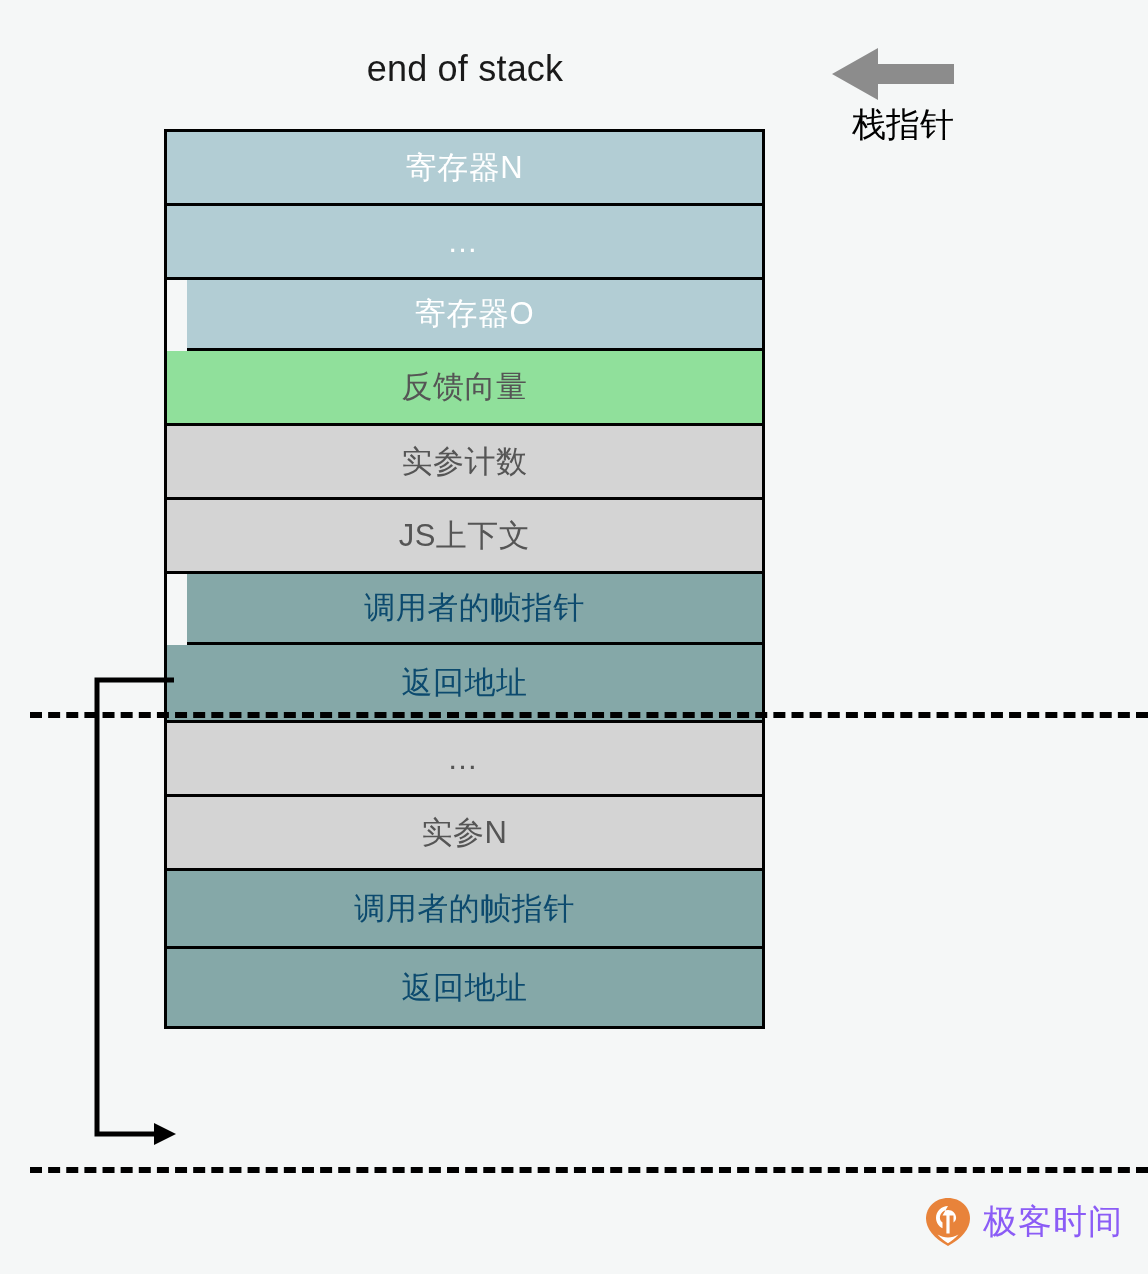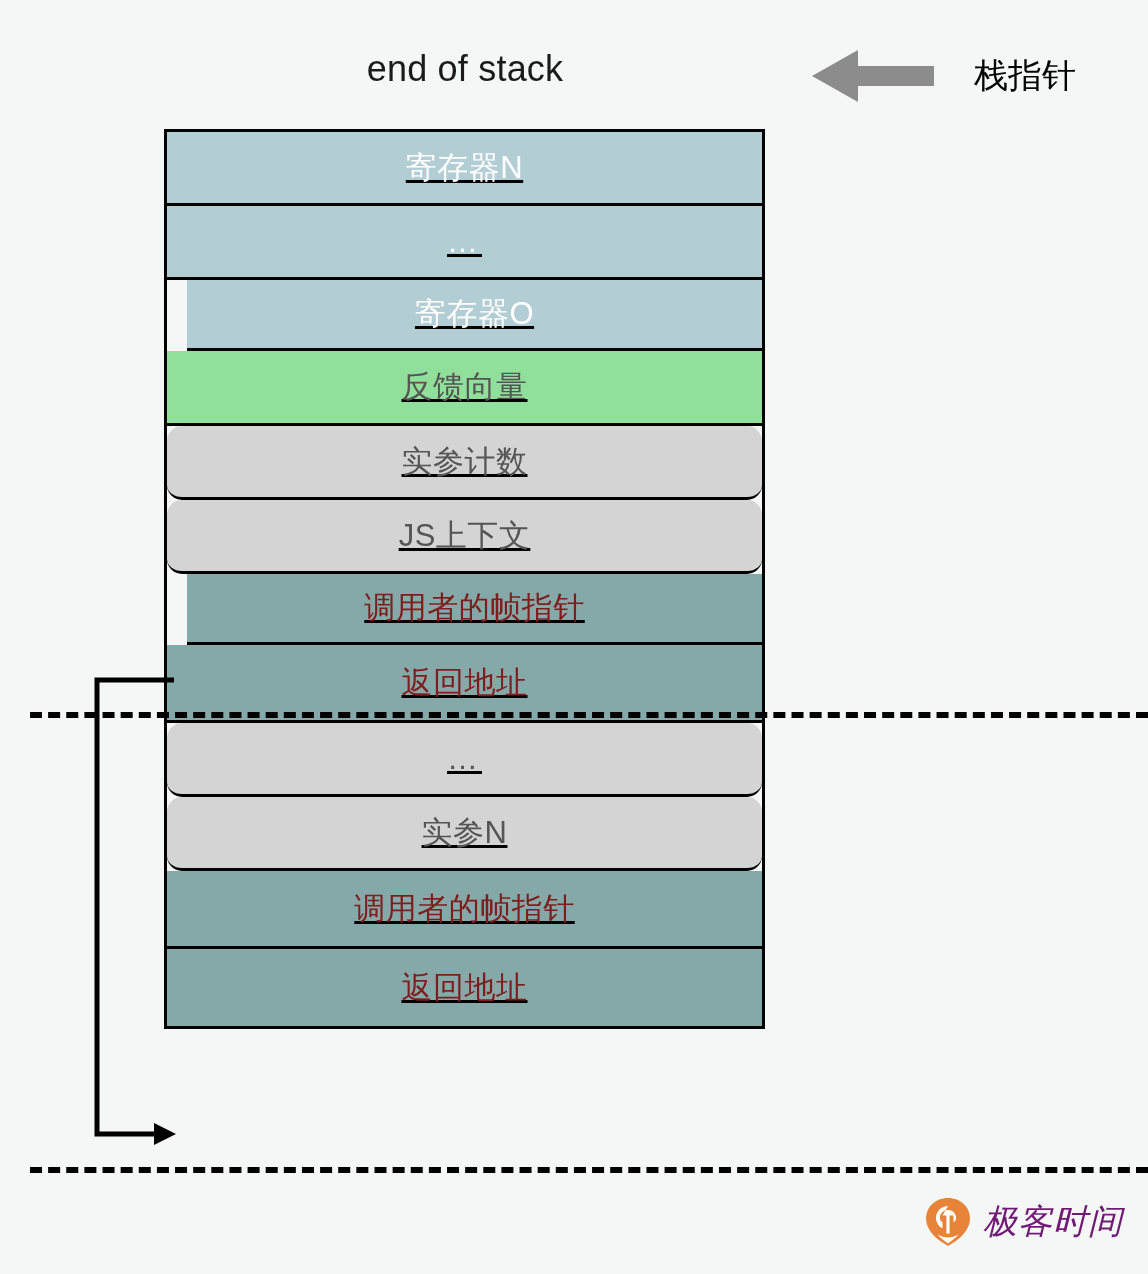--- a/index.html
+++ b/index.html
@@ -37,21 +37,20 @@
   }
 
   
   .stack {
     position: absolute;
     left: 164px;
     top: 129px;
     width: 601px;
     border: 3px solid #000;
     box-sizing: border-box;
-    text-decoration: underline;
   }
   .row {
     position: relative;
     box-sizing: border-box;
     border-bottom: 3px solid #000;
     display: flex;
     align-items: center;
     justify-content: center;
     font-size: 31px;
     letter-spacing: 0.5px;
@@ -59,42 +58,43 @@
   }
   .row:last-child { border-bottom: none; }
 
   .row.h74 { height: 74px; }
   .row.h75 { height: 75px; align-items: center; }
   .row.h71 { height: 71px; margin-left: 20px; }
   .row.h78 { height: 78px; }
 
   .c-lightblue { background: #b2cdd4; color: #ffffff; }
   .c-green     { background: #90e09b; color: #555555; }
-  .c-gray      { background: #d4d4d4; color: #555555; border-radius: 15px; }
-  .c-teal      { background: #85a8a8; color: #7f1d1d; }
+  .c-gray      { background: #d4d4d4; color: #555555; }
+  .c-teal      { background: #85a8a8; color: #0c4a6e; }
 
   .dots { letter-spacing: 4px; }
 
   
   .dashline {
     position: absolute;
     left: 30px;
     width: 1118px;
     height: 0;
     border-top: 6px dashed #000;
   }
   #dash-top    { top: 712px; }
   #dash-bottom { top: 1167px; }
 
   
   .pointer-group {
     position: absolute;
     height: 60px;
     display: flex;
-    align-items: center;
+    align-items: flex-end;
+    flex-direction: column;
   }
   #ptr-stack { left: 812px; top: 46px; }
   #ptr-frame { left: 812px; top: 652px; }
 
   .arrow-left {
     width: 122px;
     height: 56px;
     flex: none;
   }
   .ptr-label {
@@ -119,25 +119,24 @@
     position: absolute;
     left: 925px;
     top: 1196px;
     display: flex;
     align-items: center;
     height: 52px;
   }
   #brand .mark { flex: none; }
   #brand .brand-text {
     font-size: 34px;
-    color: #701a75;
+    color: #8b5cf6;
     margin-left: 12px;
     letter-spacing: 1px;
     white-space: nowrap;
-    font-style: italic;
   }
 </style>
 </head>
 <body>
 
 <div id="canvas">
 
   <div class="title">end of stack</div>
 
   <div class="stack">

